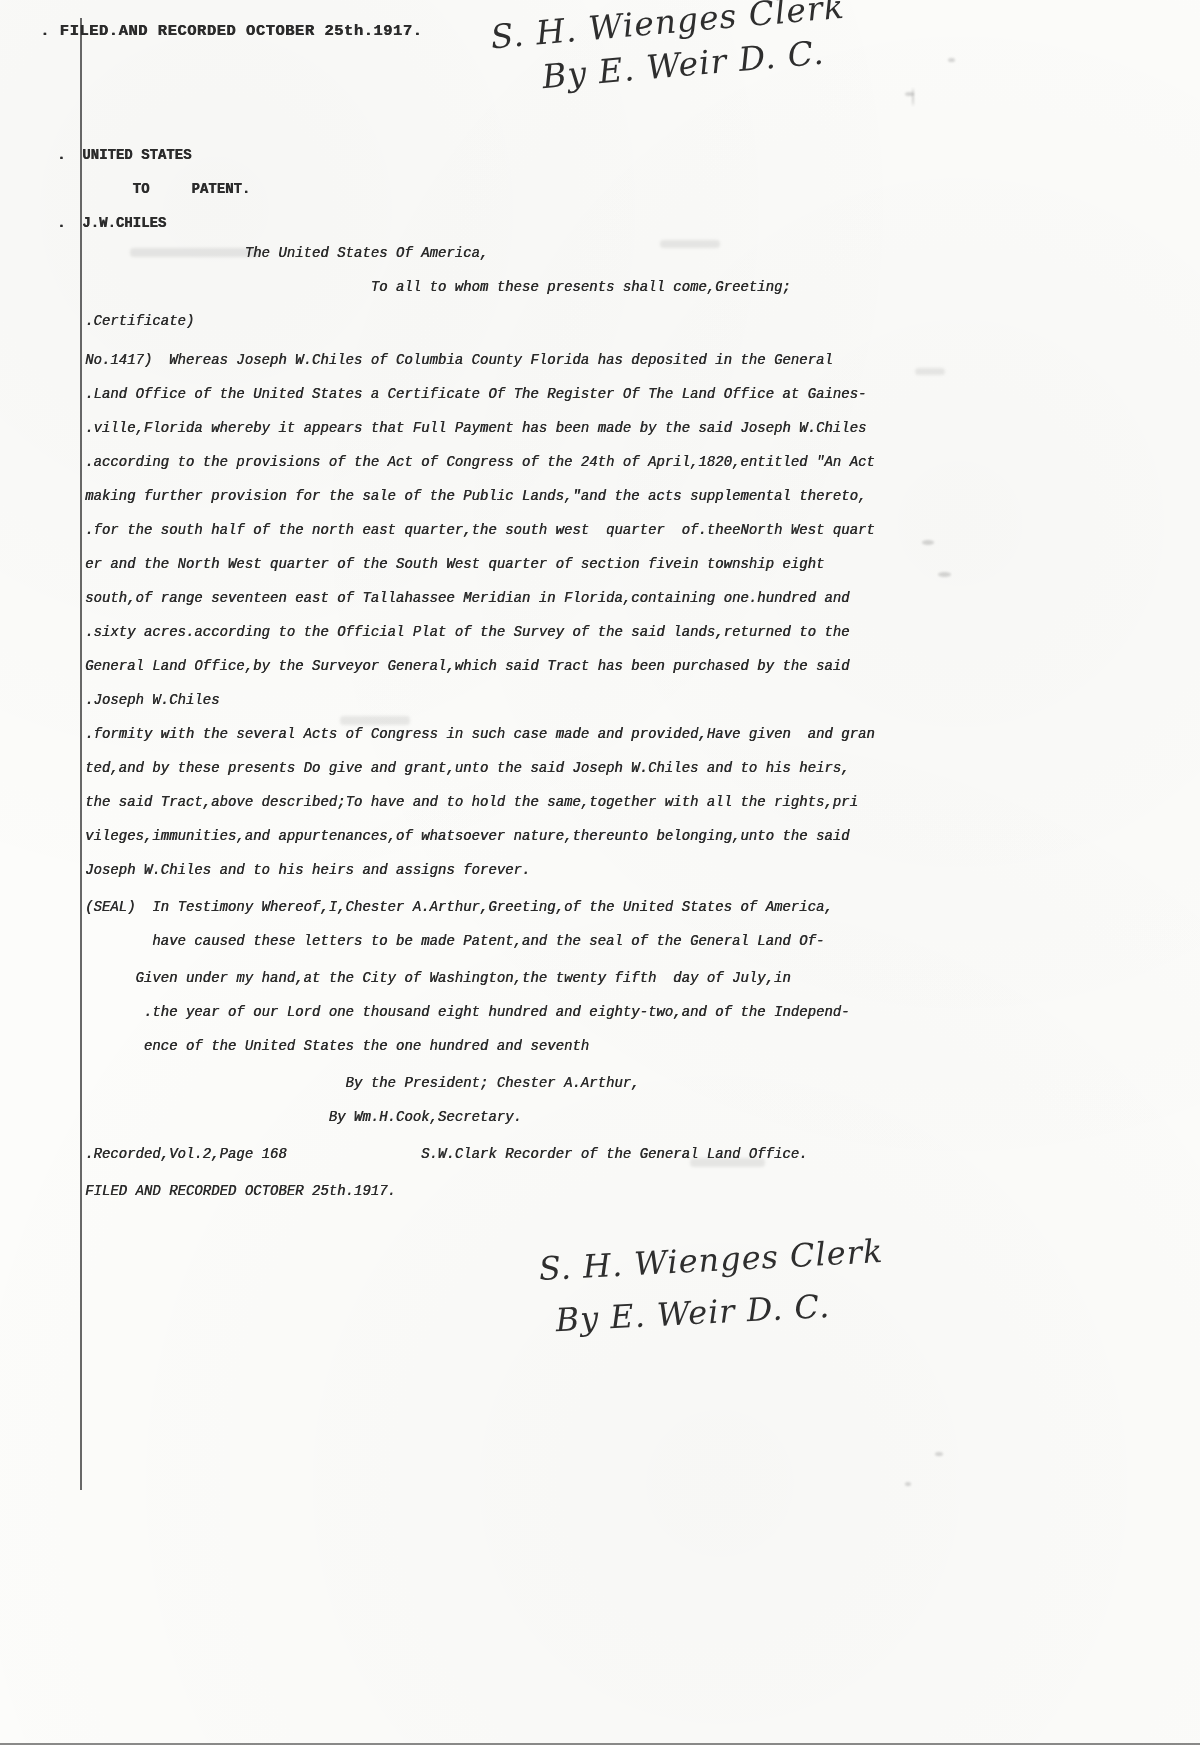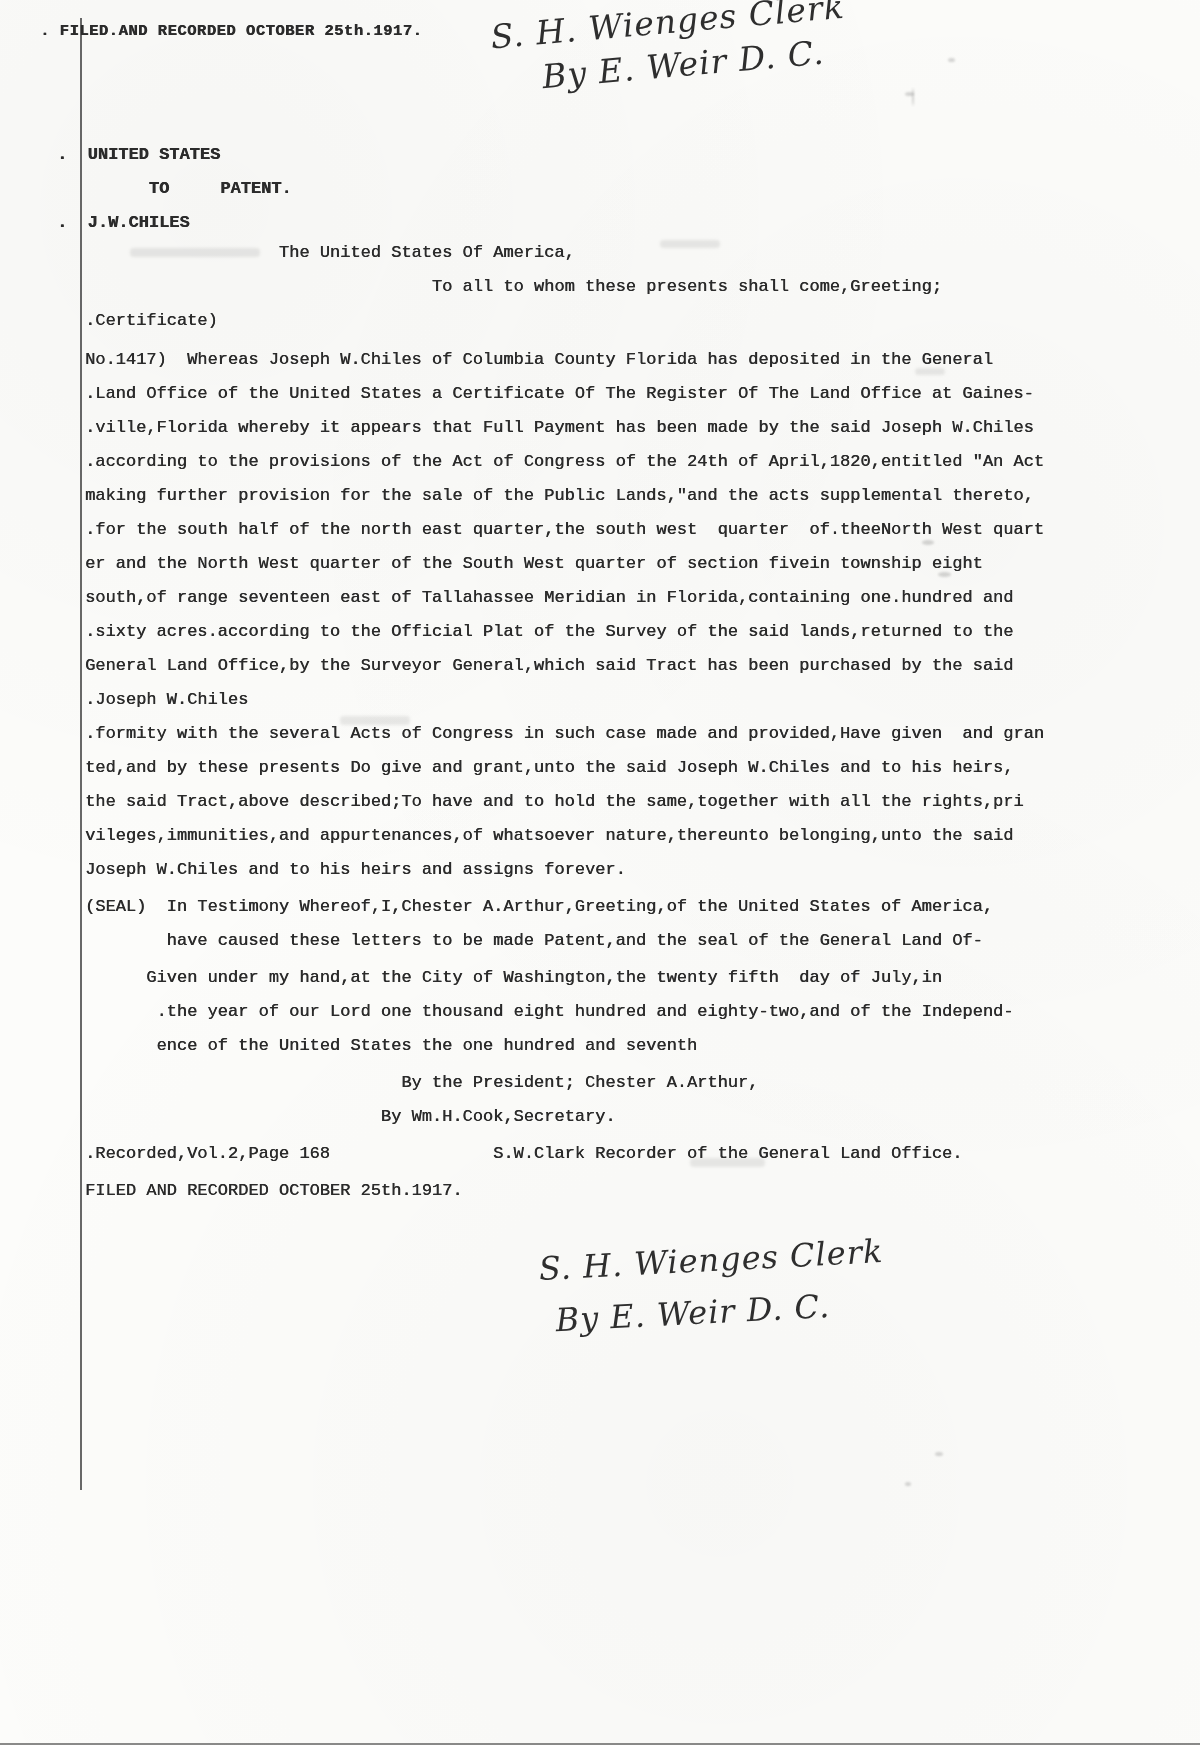--- a/index.html
+++ b/index.html
@@ -20,23 +20,23 @@
     position:absolute; left:80px; top:18px; width:2px; height:1472px;
     background:rgba(55,55,55,0.75);
   }
   .typed { white-space:pre; font-size:15px; text-shadow:0.5px 0 currentColor; }
   .filed-top {
     position:absolute; left:40px; top:16px;
     font-weight:bold; letter-spacing:0.5px; font-size:15.5px; line-height:30px;
   }
   .caption { position:absolute; left:57px; top:138px; }
   .caption .line { font-weight:bold; }
-  .lines { position:absolute; left:85px; top:236px; }
+  .lines { position:absolute; left:85px; top:236px;font-style:italic; }
   .line {
-    white-space:pre; font-size:17px; height:34px; line-height:34px;
+    white-space:pre; font-size:14px; height:34px; line-height:34px;
     text-shadow:0.4px 0 currentColor;
   }
   .gap-lg { margin-top:5px; }
   .gap-sm { margin-top:3px; }
   .script {
     font-family:"DejaVu Serif",serif; font-style:italic;
     color:#2e2e2e; letter-spacing:1px;
   }
   .sig-top {
     position:absolute; left:492px; top:0px;

